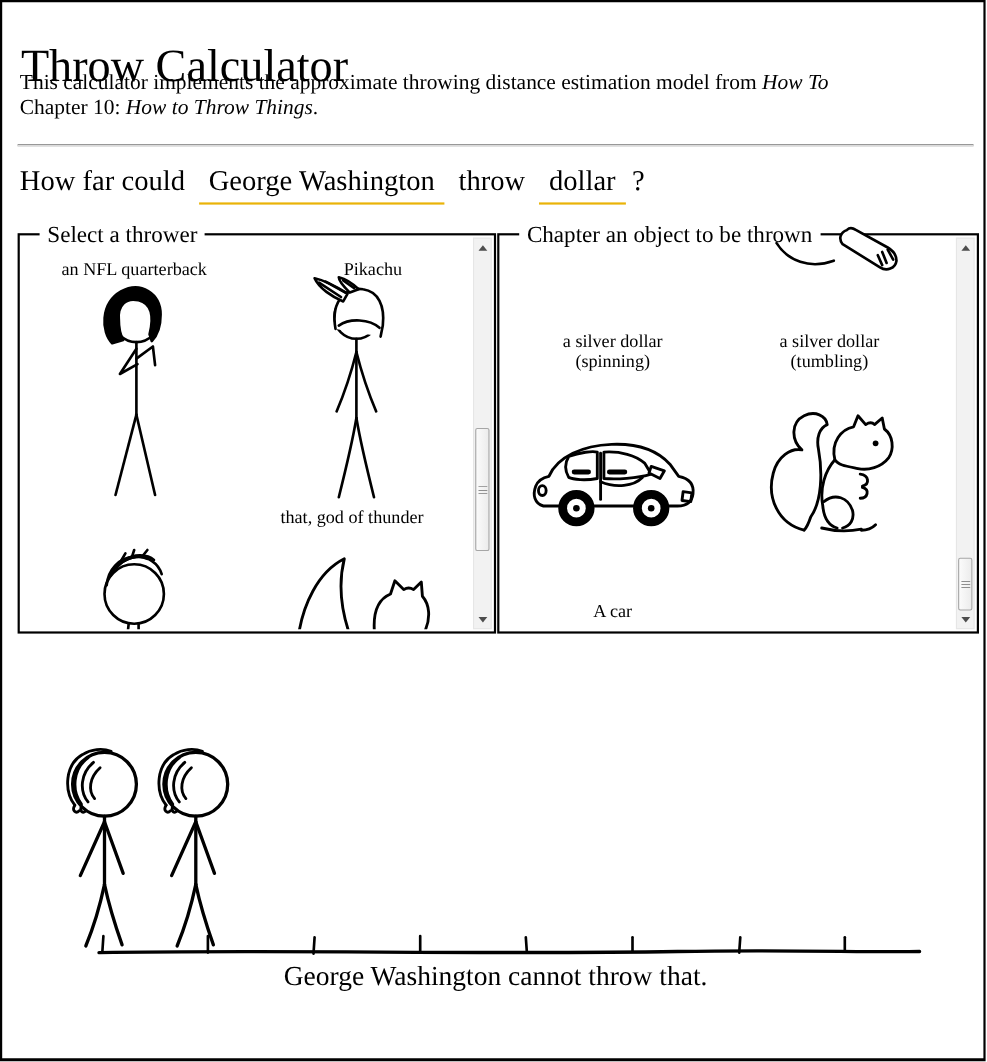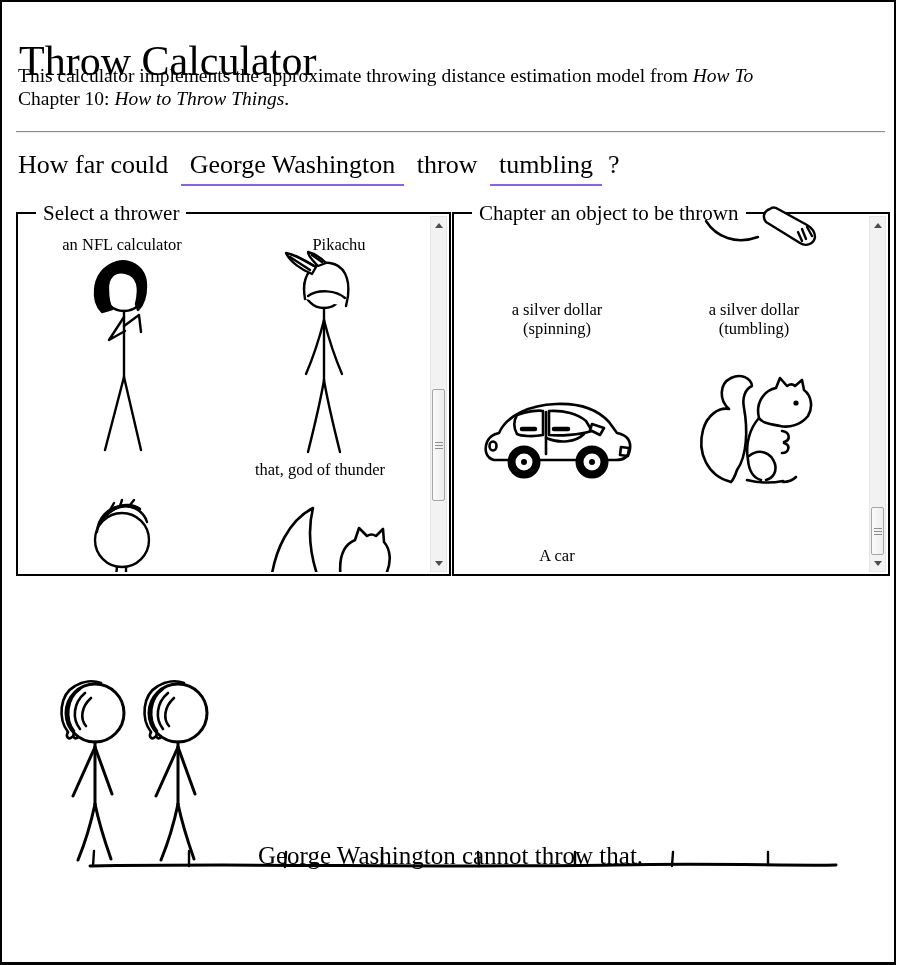--- a/index.html
+++ b/index.html
@@ -9,21 +9,21 @@
     background:#fff; overflow:hidden;
     font-family:"Liberation Serif", serif; color:#000;
   }
   .abs { position:absolute; }
   #title { left:17px; top:8px; font-size:42px; line-height:46px; font-weight:normal; }
   #desc  { left:16px; top:62px; font-size:19.5px; line-height:23px; }
   #desc .it { font-style:italic; }
   #rule  { left:14px; top:129px; width:869px; height:1px; background:#8d8d8d; border-bottom:1px solid #eeeeee; }
   #question { left:16px; top:148px; font-size:26px; line-height:30px; white-space:nowrap; }
   .select-val {
-    display:inline-block; border-bottom:2px solid #8b5cf6;
+    display:inline-block; border-bottom:2px solid #eab308;
     padding:0 9px 4px 9px; margin:0 6px; cursor:pointer;
   }
   .fieldset {
     position:absolute; border:2px solid #000; background:#fff;
   }
   #fs-thrower { left:14px;  top:210px; width:431px; height:360px;font-family:Liberation Serif, serif; }
   #fs-object  { left:450px; top:210px; width:434px; height:360px; }
   .legend {
     position:absolute; top:-13px; left:18px; z-index:2;
     background:#fff; padding:0 7px; font-size:21px; line-height:24px;
@@ -44,21 +44,21 @@
   .sb-btn.down { bottom:0; }
   .tri-up { width:0; height:0; border-left:4px solid transparent; border-right:4px solid transparent; border-bottom:5px solid #4d4d4d; }
   .tri-down { width:0; height:0; border-left:4px solid transparent; border-right:4px solid transparent; border-top:5px solid #4d4d4d; }
   .sb-thumb {
     position:absolute; left:1px; width:13px;
     background:linear-gradient(to right,#fbfbfb,#ececec);
     border:1px solid #a6a6a6; border-radius:2px; box-sizing:border-box;
     display:flex; align-items:center; justify-content:center; cursor:pointer;
   }
   .grip { width:8px; height:7px; background:repeating-linear-gradient(to bottom,#8e8e8e 0 1px,transparent 1px 3px); }
-  #result-caption { left:14px; top:840px; width:869px; text-align:center; font-size:25px; }
+  #result-caption { left:14px; top:872px; width:869px; text-align:center; font-size:25px; }
   svg { display:block; overflow:visible; }
   .ink { stroke:#000; fill:none; stroke-linecap:round; stroke-linejoin:round; }
 </style>
 </head>
 <body>
 
 <div id="page">
 
   <h1 class="abs" id="title">Throw Calculator</h1>
 
@@ -66,28 +66,28 @@
     <span>This calculator implements the approximate throwing distance estimation model from </span><span class="it">How To</span><br>
     <span>Chapter 10: </span><span class="it">How to Throw Things</span><span>.</span>
   </div>
 
   <div class="abs" id="rule"></div>
 
   <div class="abs" id="question">
     <span>How far could</span>
     <span class="select-val">George Washington</span>
     <span>throw</span>
-    <span class="select-val">tumbling</span><span>?</span>
+    <span class="select-val">dollar</span><span>?</span>
   </div>
 
   <div class="fieldset" id="fs-thrower">
     <span class="legend">Select a thrower</span>
 
     <div class="viewport">
-      <div class="opt-label" style="left:2px; top:19px; width:200px;">an NFL calculator</div>
+      <div class="opt-label" style="left:2px; top:19px; width:200px;">an NFL quarterback</div>
       <div class="opt-label" style="left:219px; top:19px; width:200px;text-align:center;">Pikachu</div>
 
       <div class="fig" style="left:60px; top:38px;">
         <svg width="84" height="205" viewBox="0 0 84 205">
           <g class="ink" stroke-width="2.4">
             <circle cx="44" cy="36" r="21" fill="#fff"></circle>
             <path d="M22,58 C12,48 11,22 30,11 C48,1 66,13 66,32 C66,42 63,51 58,56 L56,50 C60,34 58,22 46,19 C34,16 27,24 28,36 C28,44 29,50 32,55 Z" fill="#000"></path>
             <path d="M44,57 L44,123"></path>
             <path d="M44,63 L29,86 L45,77"></path>
             <path d="M44,72 L59,61 L61,78"></path>

